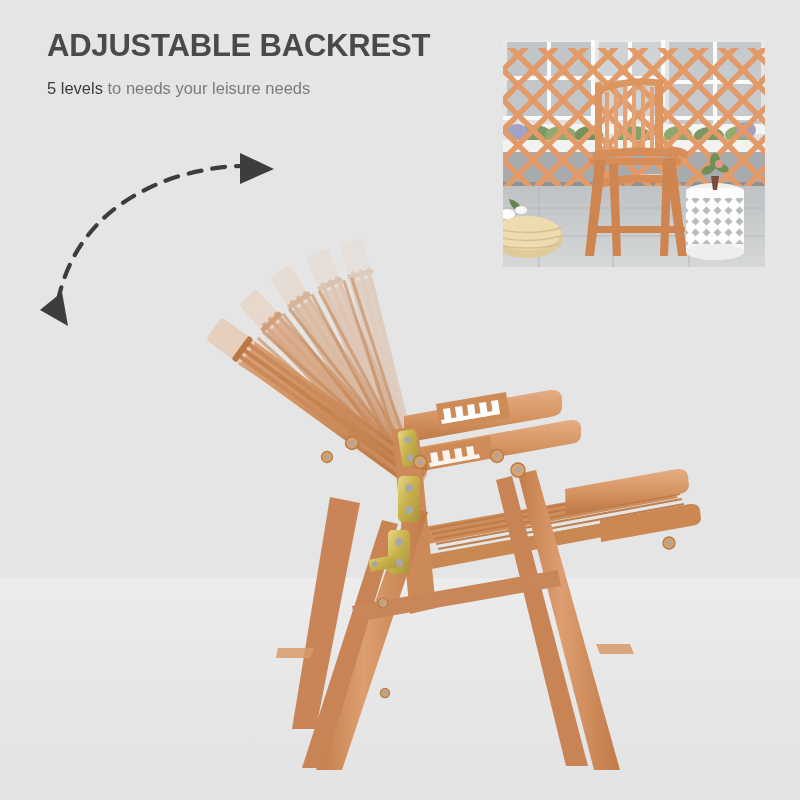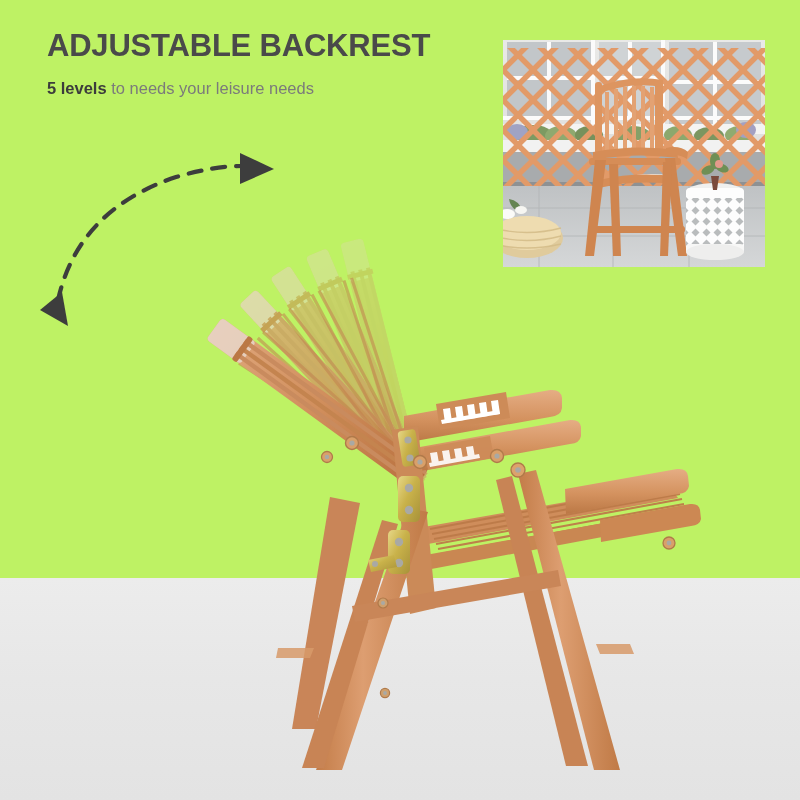--- a/index.html
+++ b/index.html
@@ -6,21 +6,21 @@
   * { margin:0; padding:0; box-sizing:border-box; }
   html, body {
     width:800px; height:800px;
     font-family:"Liberation Sans", sans-serif;
     background:#ffffff;
     overflow:hidden;
   }
   #stage {
     position:relative;
     width:800px; height:800px;
-    background:#bef264;
+    background:#e5e5e5;
   }
 
   
   .floor {
     position:absolute; left:0; right:0; bottom:0;
     height:222px;
     background:#e8e8e8;
   }
   .floor-grad {
     position:absolute; left:0; right:0; top:0; bottom:0;
@@ -30,21 +30,21 @@
   
   .headline-block { position:absolute; left:47px; top:28px; }
   .headline {
     font-size:31px; font-weight:bold; letter-spacing:-0.2px;
     color:#4a4a4a; white-space:nowrap; line-height:1.15;
   }
   .subline {
     margin-top:15px;
     font-size:16.5px; color:#7b7b7b; white-space:nowrap;
   }
-  .subline b { color:#3c3c3c; font-weight:bold; }
+  .subline b { color:#3c3c3c; font-weight:normal; }
 
   
   .inset {
     position:absolute; left:503px; top:40px;
     width:262px; height:227px;
     overflow:hidden;
     background:#cfd1d2;
   }
   .inset svg { display:block; width:100%; height:100%; }
 

